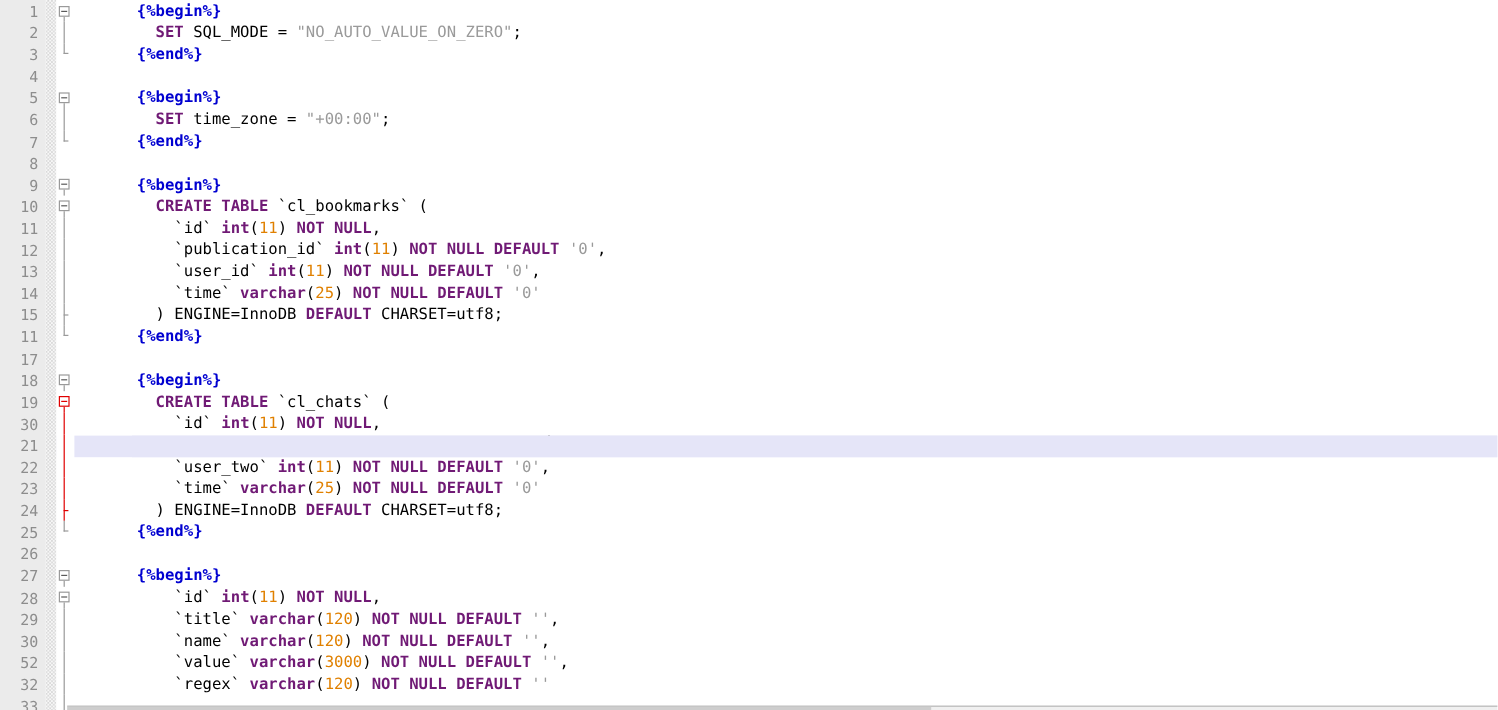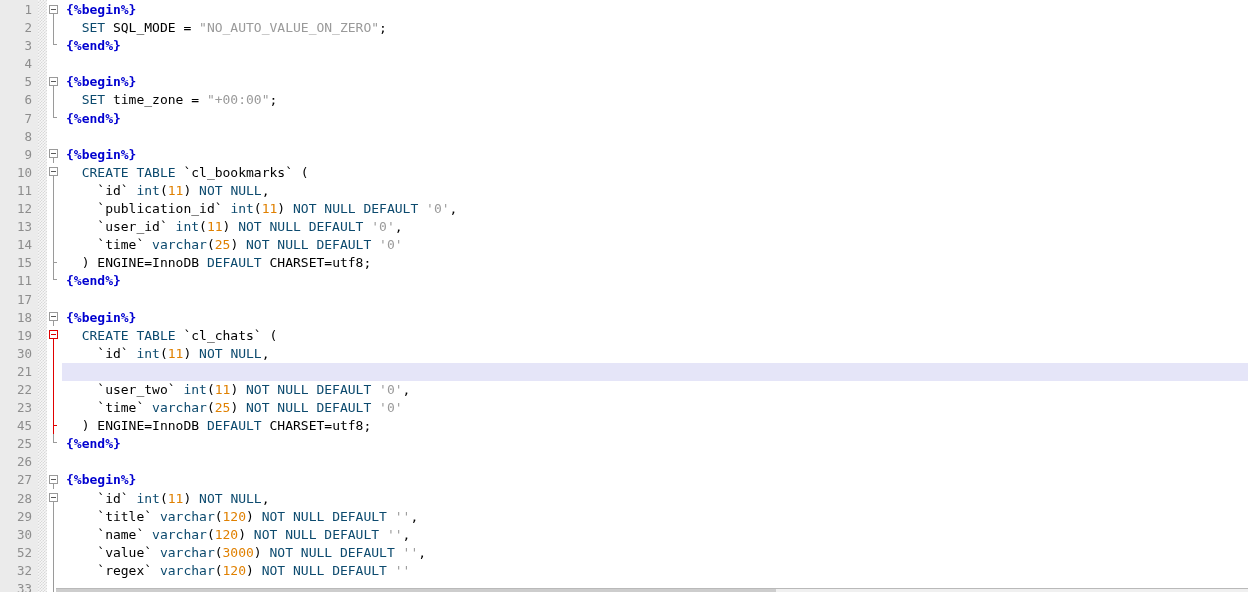--- a/index.html
+++ b/index.html
@@ -162,20 +162,21 @@
 
   
   .codearea {
     position: relative;
     flex: 1 1 auto;
     height: 592px;
     background: #ffffff;
     padding-top: 1px;
     box-sizing: border-box;
     overflow: hidden;
+    margin-left: 48px;
   }
   .line {
     height: 18.1px;
     line-height: 18.1px;
     font-size: 13px;
     white-space: pre;
     color: #000000;
     padding-left: 4px;
     font-family: "DejaVu Sans Mono", "Liberation Mono", monospace;
     position: relative;
@@ -189,21 +190,21 @@
     position: absolute;
     left: 47px;
     right: 0;
     height: 18.1px;
     background: #e5e5f8;
     z-index: 1;
     pointer-events: none;
   }
 
   
-  .kw   { color: #0c4a6e; font-weight: normal; }   
+  .kw   { color: #701a75; font-weight: bold; }   
   .tag  { color: #0000d0; font-weight: bold; }   
   .num  { color: #e08000; }                      
   .str  { color: #9a9a9a; }                      
   .pln  { color: #000000; }                      
 
   
   .caret {
     display: inline-block;
     width: 1px;
     height: 14px;
@@ -254,21 +255,21 @@
       <div class="lnum">14</div>
       <div class="lnum">15</div>
       <div class="lnum">11</div>
       <div class="lnum">17</div>
       <div class="lnum">18</div>
       <div class="lnum">19</div>
       <div class="lnum">30</div>
       <div class="lnum">21</div>
       <div class="lnum">22</div>
       <div class="lnum">23</div>
-      <div class="lnum">45</div>
+      <div class="lnum">24</div>
       <div class="lnum">25</div>
       <div class="lnum">26</div>
       <div class="lnum">27</div>
       <div class="lnum">28</div>
       <div class="lnum">29</div>
       <div class="lnum">30</div>
       <div class="lnum">52</div>
       <div class="lnum">32</div>
       <div class="lnum">33</div>
     </div>

